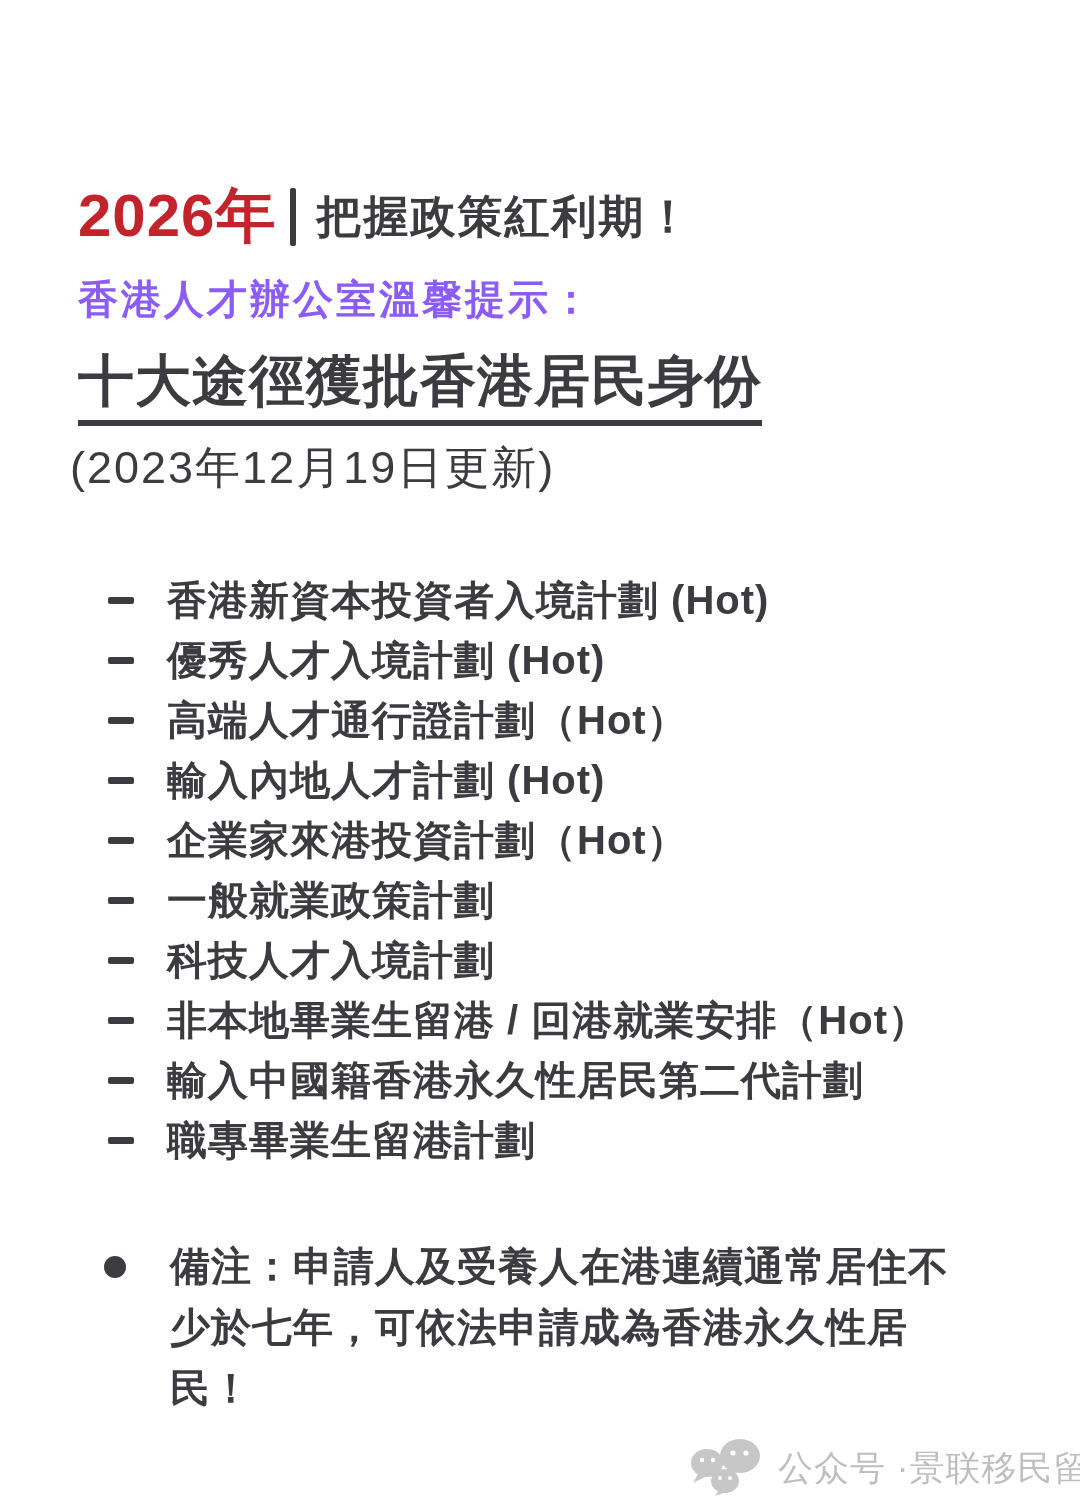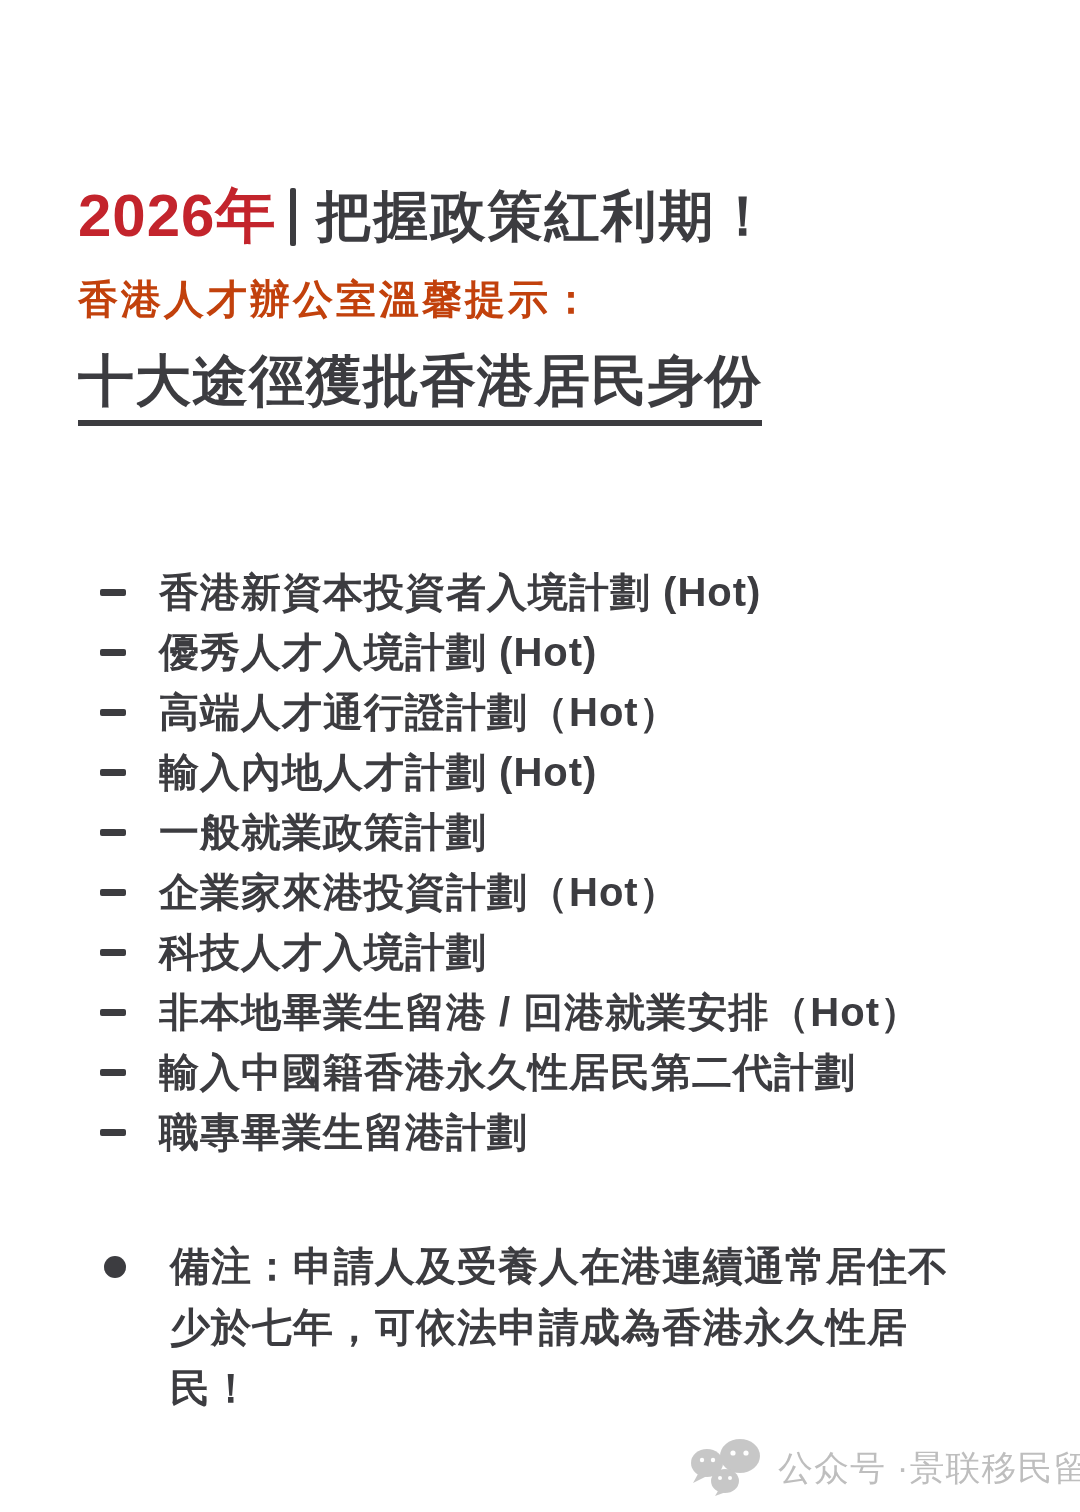--- a/index.html
+++ b/index.html
@@ -34,35 +34,35 @@
     letter-spacing: 1px;
   }
   .title-sep-bar {
     width: 6px;
     height: 58px;
     background: #3c3c40;
     border-radius: 2px;
     margin: 0 20px 0 14px;
   }
   .title-rest {
-    font-size: 55px;
+    font-size: 45px;
     font-weight: 700;
     letter-spacing: 2px;
     color: #3c3c40;
     text-align: right;
   }
 
   
   .script-line {
     position: absolute;
     left: 78px;
     top: 272px;
     font-size: 40px;
     font-weight: 800;
-    color: #c2410c;
+    color: #8b5cf6;
     letter-spacing: 3px;
     white-space: nowrap;
   }
 
   
   .main-heading {
     position: absolute;
     left: 78px;
     top: 344px;
     font-size: 56px;
@@ -81,21 +81,21 @@
     font-weight: 500;
     letter-spacing: 2px;
     white-space: nowrap;
   }
 
   
   .pathway-list {
     position: absolute;
     left: 100px;
     top: 562px;
-    margin: 0;
+    margin: 8px;
     padding: 0;
     list-style: none;
   }
   .pathway-list li {
     display: flex;
     align-items: center;
     height: 60px;
   }
   .dash-marker {
     flex: none;
@@ -164,45 +164,46 @@
   <div class="title-line">
     <span class="title-year">2026年</span>
     <span class="title-sep-bar"></span>
     <span class="title-rest">把握政策紅利期！</span>
   </div>
 
   <div class="script-line">香港人才辦公室溫馨提示：</div>
 
   <div class="main-heading">十大途徑獲批香港居民身份</div>
 
+  <div class="date-line">(2023年12月19日更新)</div>
 
   <ul class="pathway-list">
     <li>
       <span class="dash-marker"></span>
       <span class="pathway-label">香港新資本投資者入境計劃 (Hot)</span>
     </li>
     <li>
       <span class="dash-marker"></span>
       <span class="pathway-label">優秀人才入境計劃 (Hot)</span>
     </li>
     <li>
       <span class="dash-marker"></span>
       <span class="pathway-label">高端人才通行證計劃（Hot）</span>
     </li>
     <li>
       <span class="dash-marker"></span>
       <span class="pathway-label">輸入內地人才計劃 (Hot)</span>
     </li>
     <li>
       <span class="dash-marker"></span>
+      <span class="pathway-label">企業家來港投資計劃（Hot）</span>
+    </li>
+    <li>
+      <span class="dash-marker"></span>
       <span class="pathway-label">一般就業政策計劃</span>
-    </li>
-    <li>
-      <span class="dash-marker"></span>
-      <span class="pathway-label">企業家來港投資計劃（Hot）</span>
     </li>
     <li>
       <span class="dash-marker"></span>
       <span class="pathway-label">科技人才入境計劃</span>
     </li>
     <li>
       <span class="dash-marker"></span>
       <span class="pathway-label">非本地畢業生留港 / 回港就業安排（Hot）</span>
     </li>
     <li>

